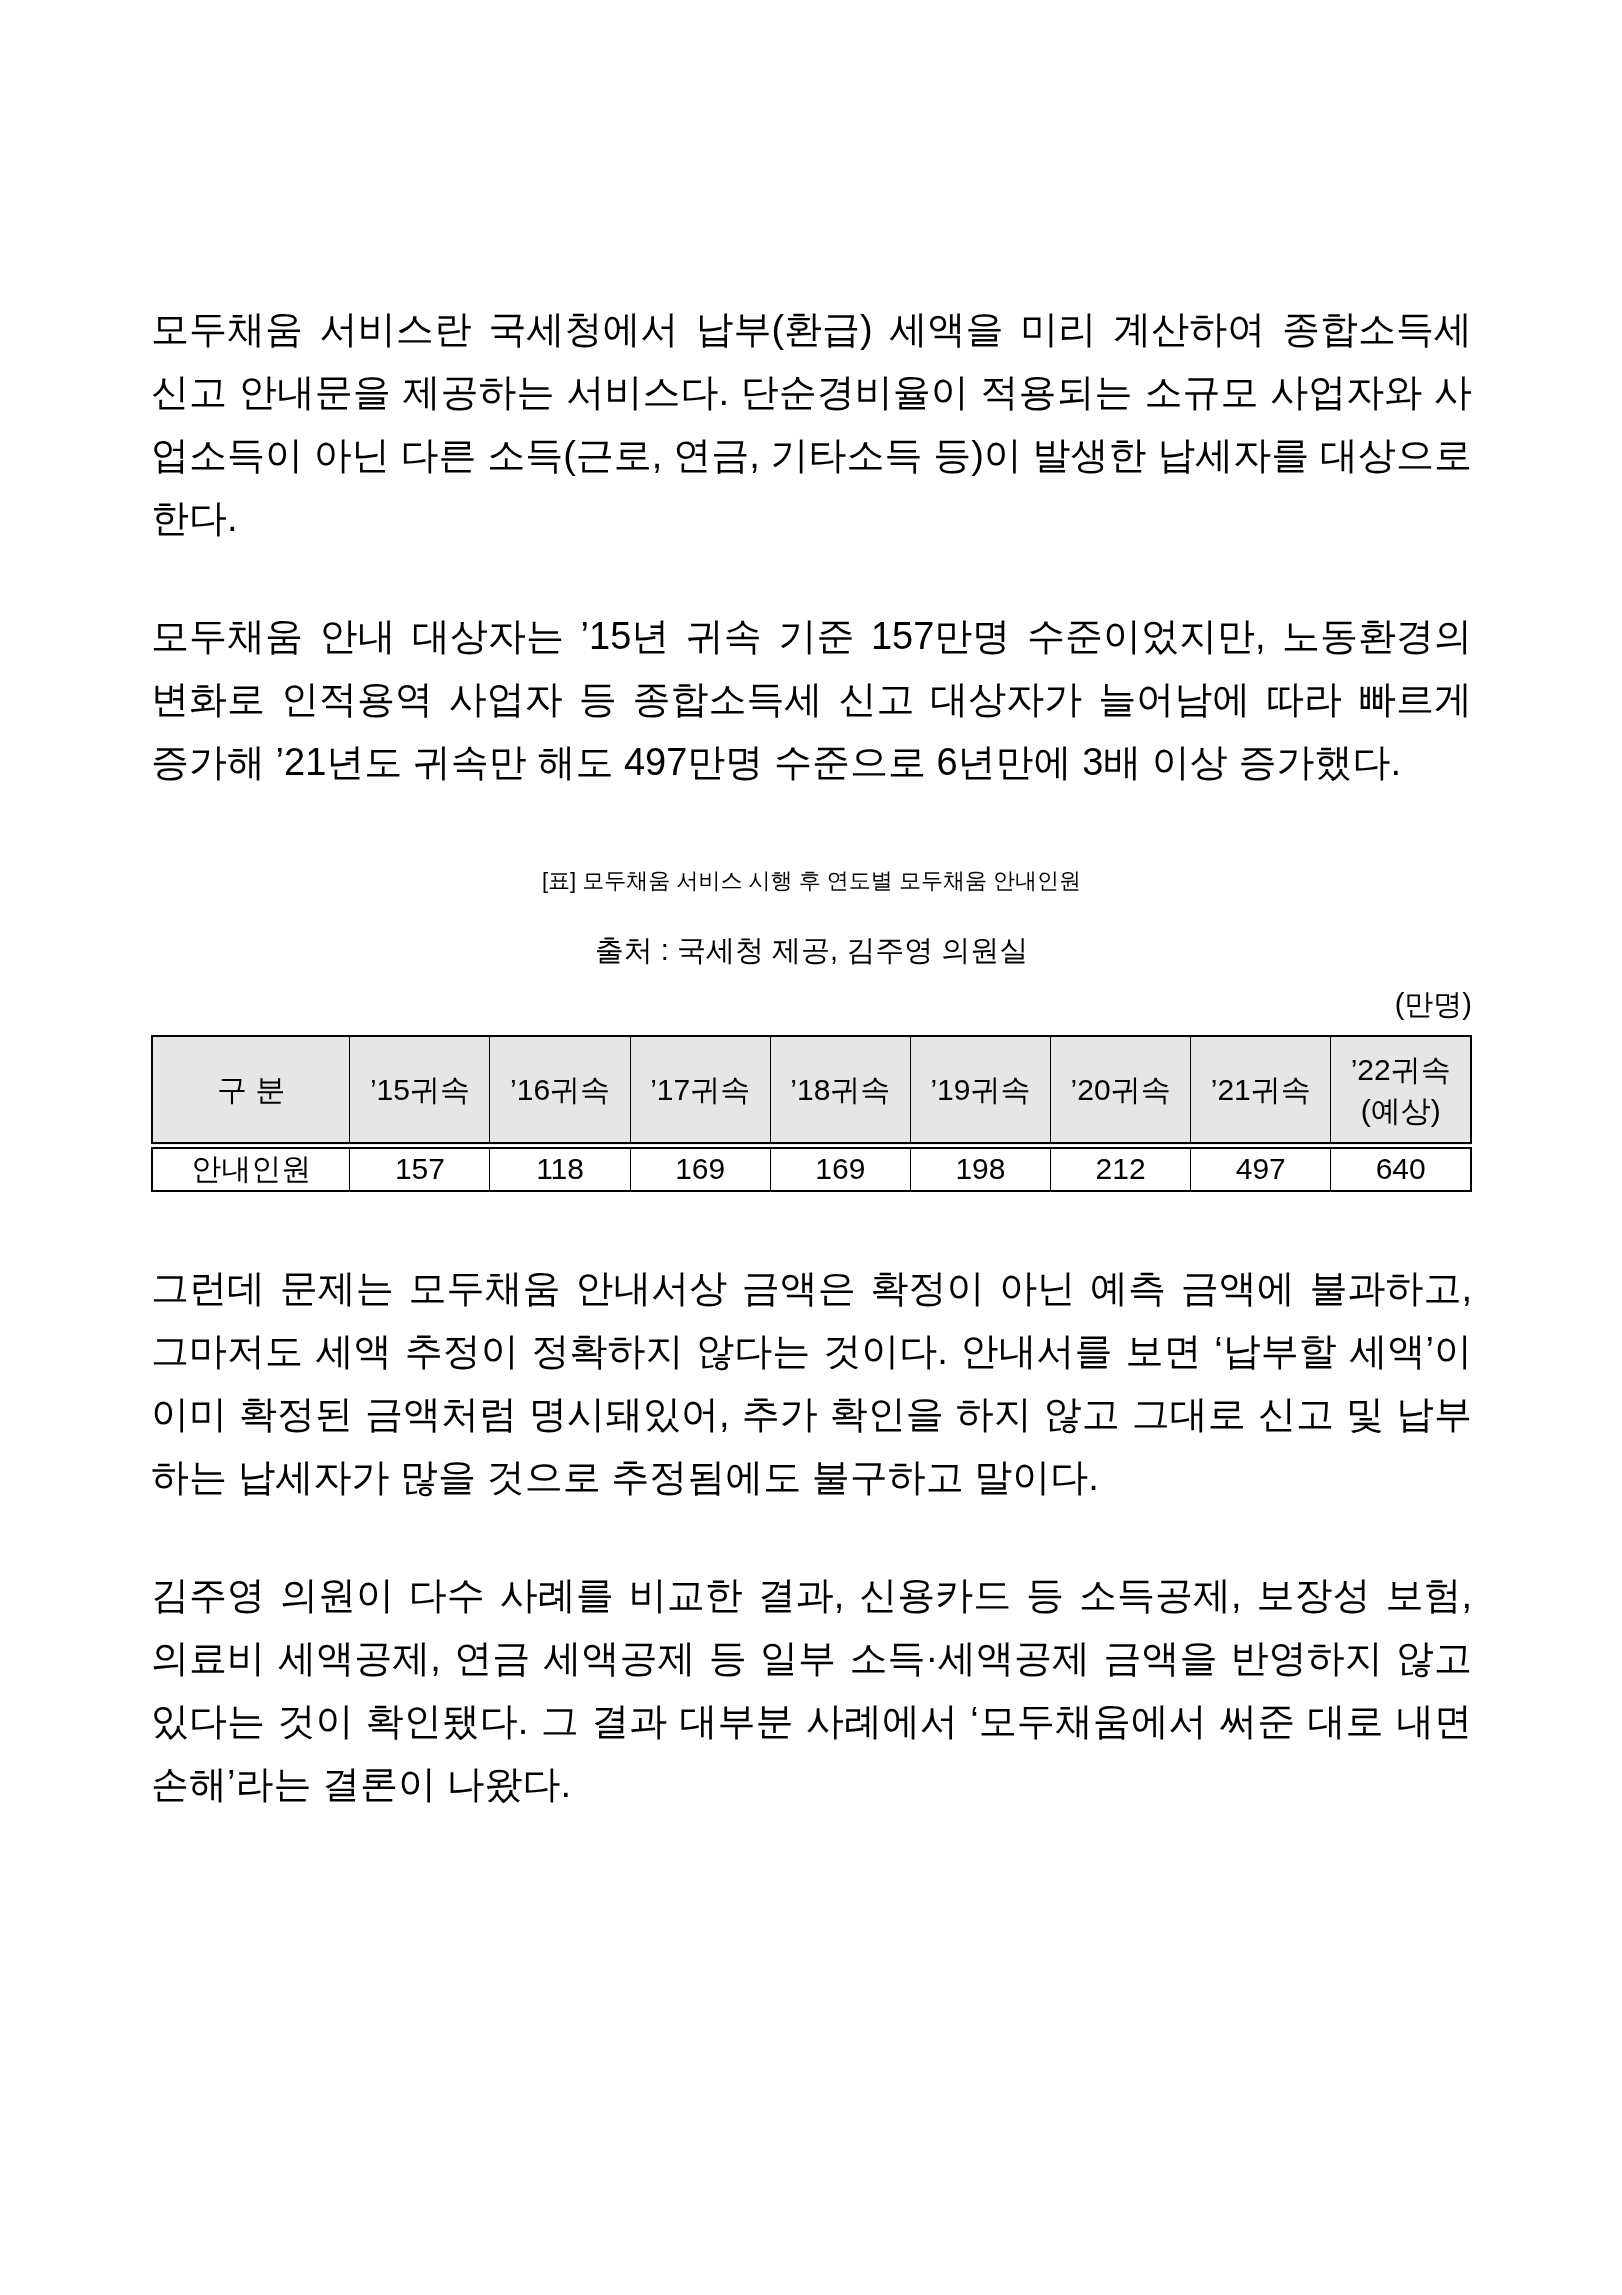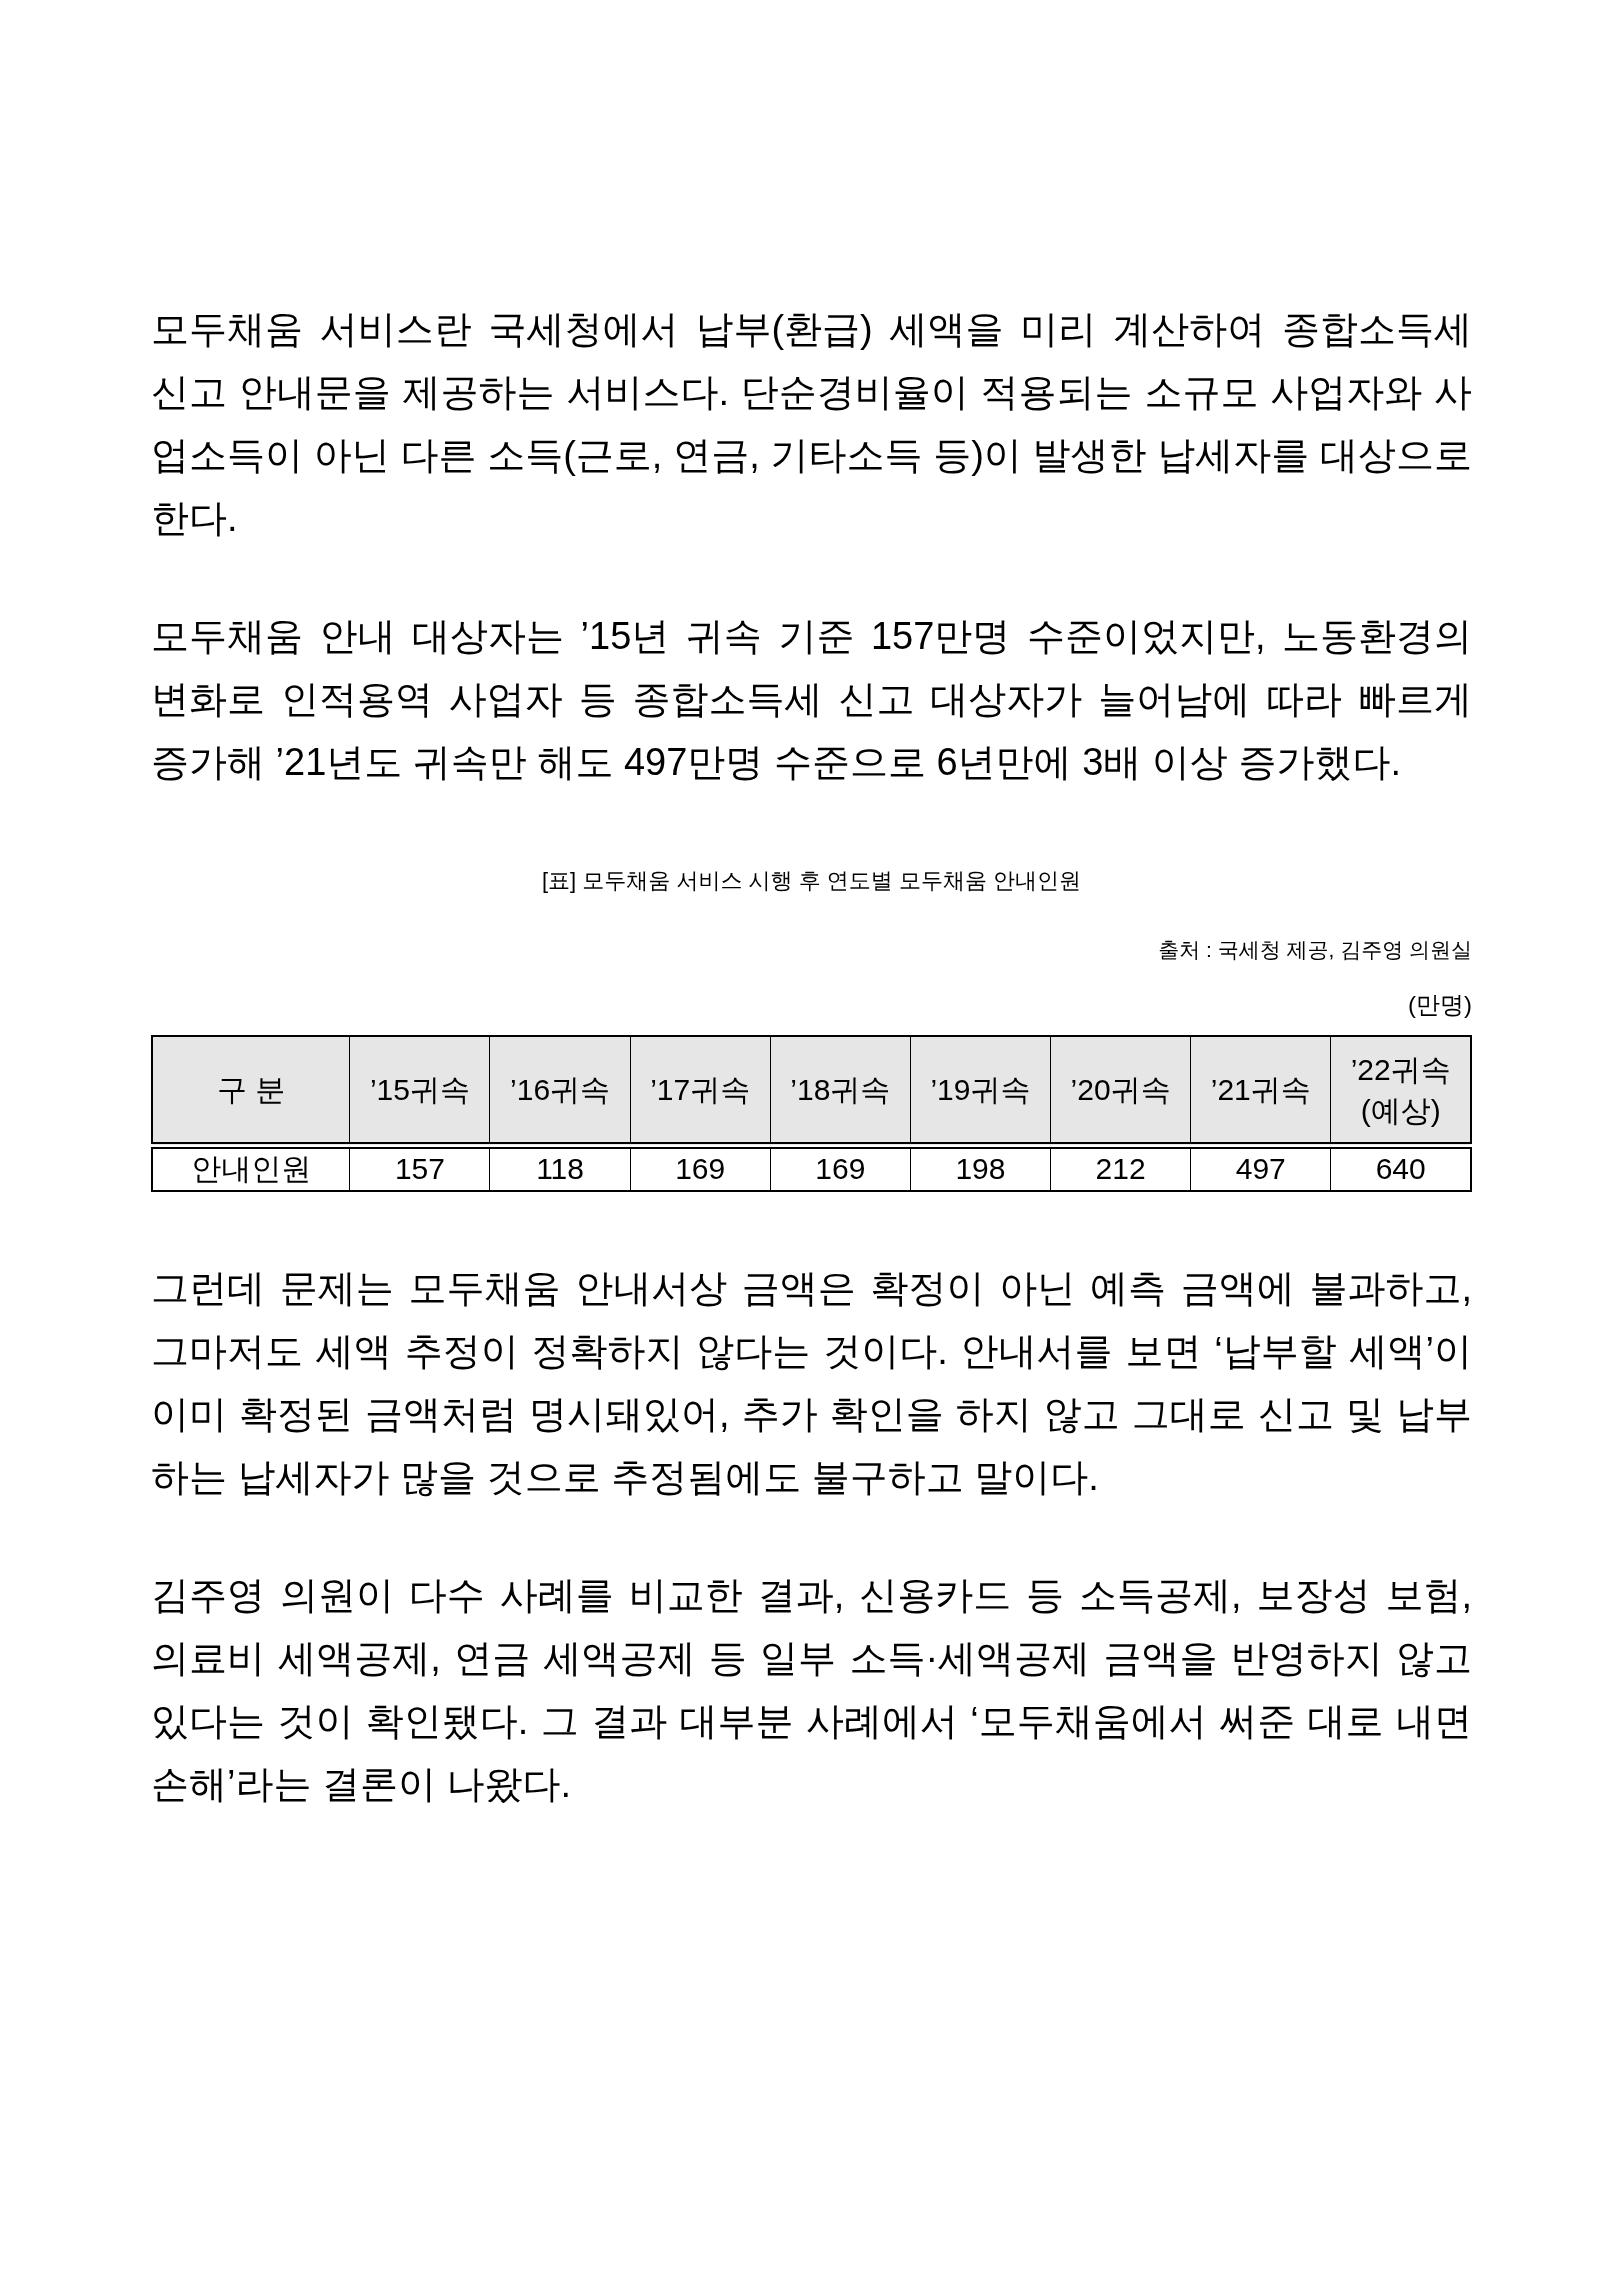--- a/index.html
+++ b/index.html
@@ -24,27 +24,27 @@
     margin-bottom: 55px;
   }
   .table-title {
     font-size: 22px;
     font-weight: normal;
     text-align: center;
     line-height: 63px;
     margin-top: 10.5px;
   }
   .source-line {
-    font-size: 21px;
-    text-align: right;
+    font-size: 29px;
+    text-align: center;
     line-height: 58px;
     margin-top: 9.2px;
   }
   .unit-line {
-    font-size: 24px;
+    font-size: 29px;
     text-align: right;
     line-height: 51px;
   }
   table.guide-table {
     width: 100%;
     border-collapse: collapse;
     table-layout: fixed;
     border: 2px solid #000;
     margin-top: 5.2px;
   }

